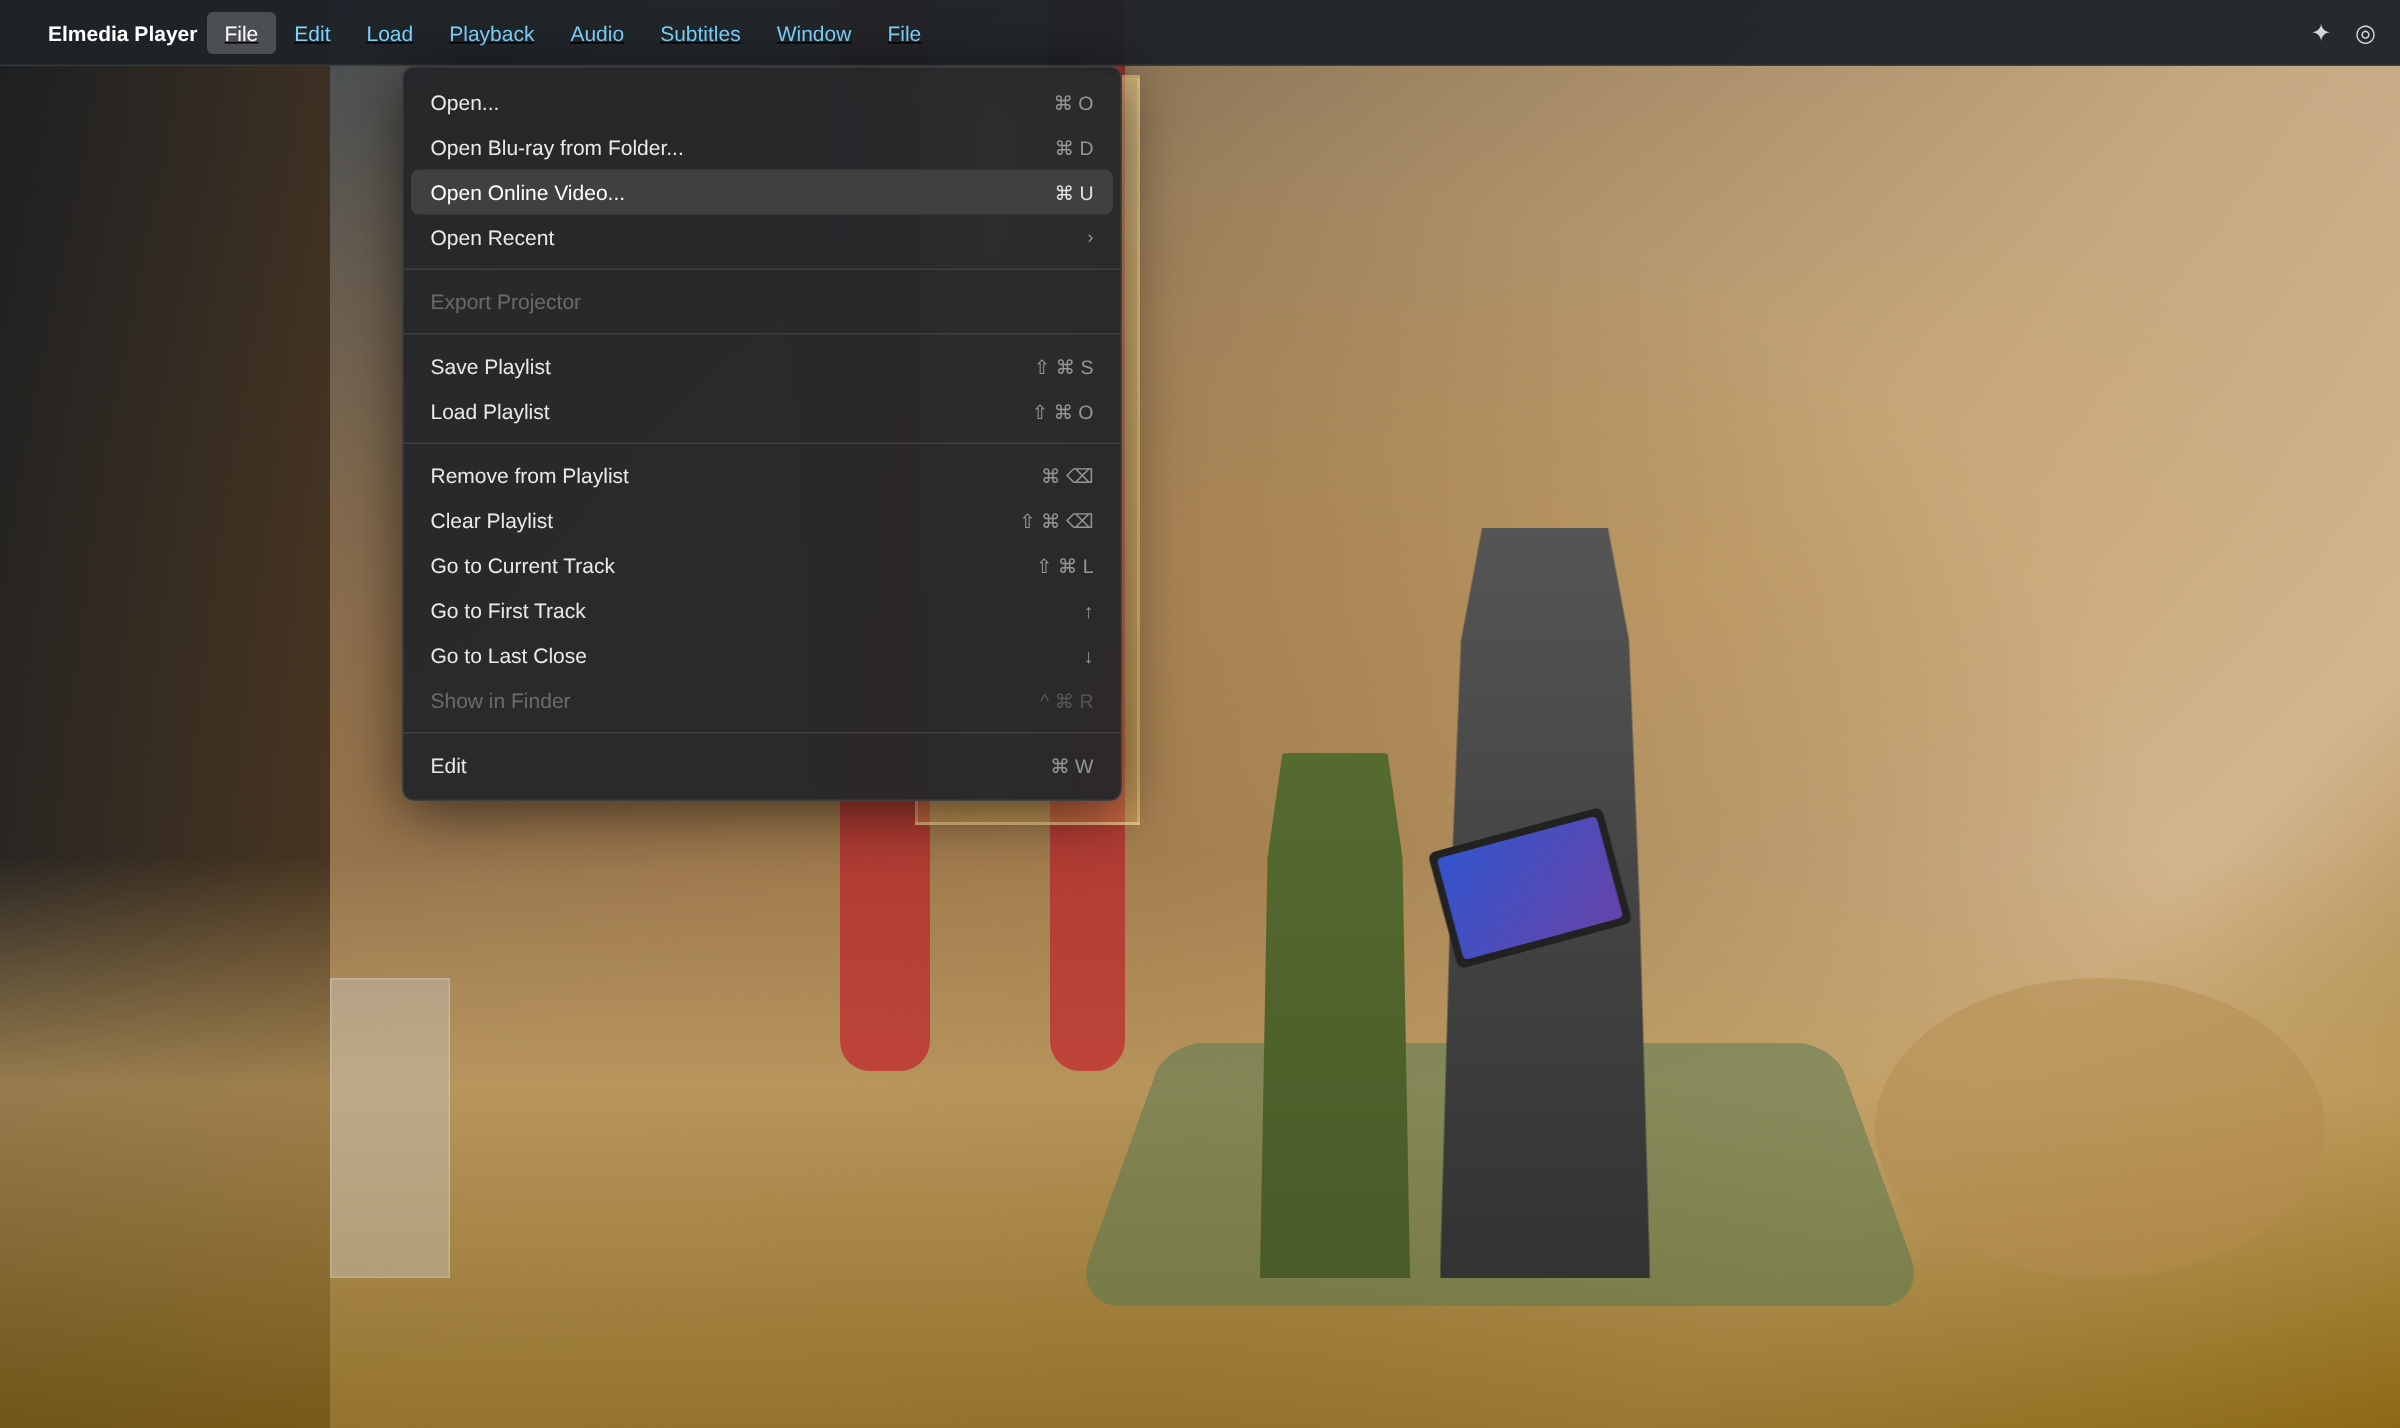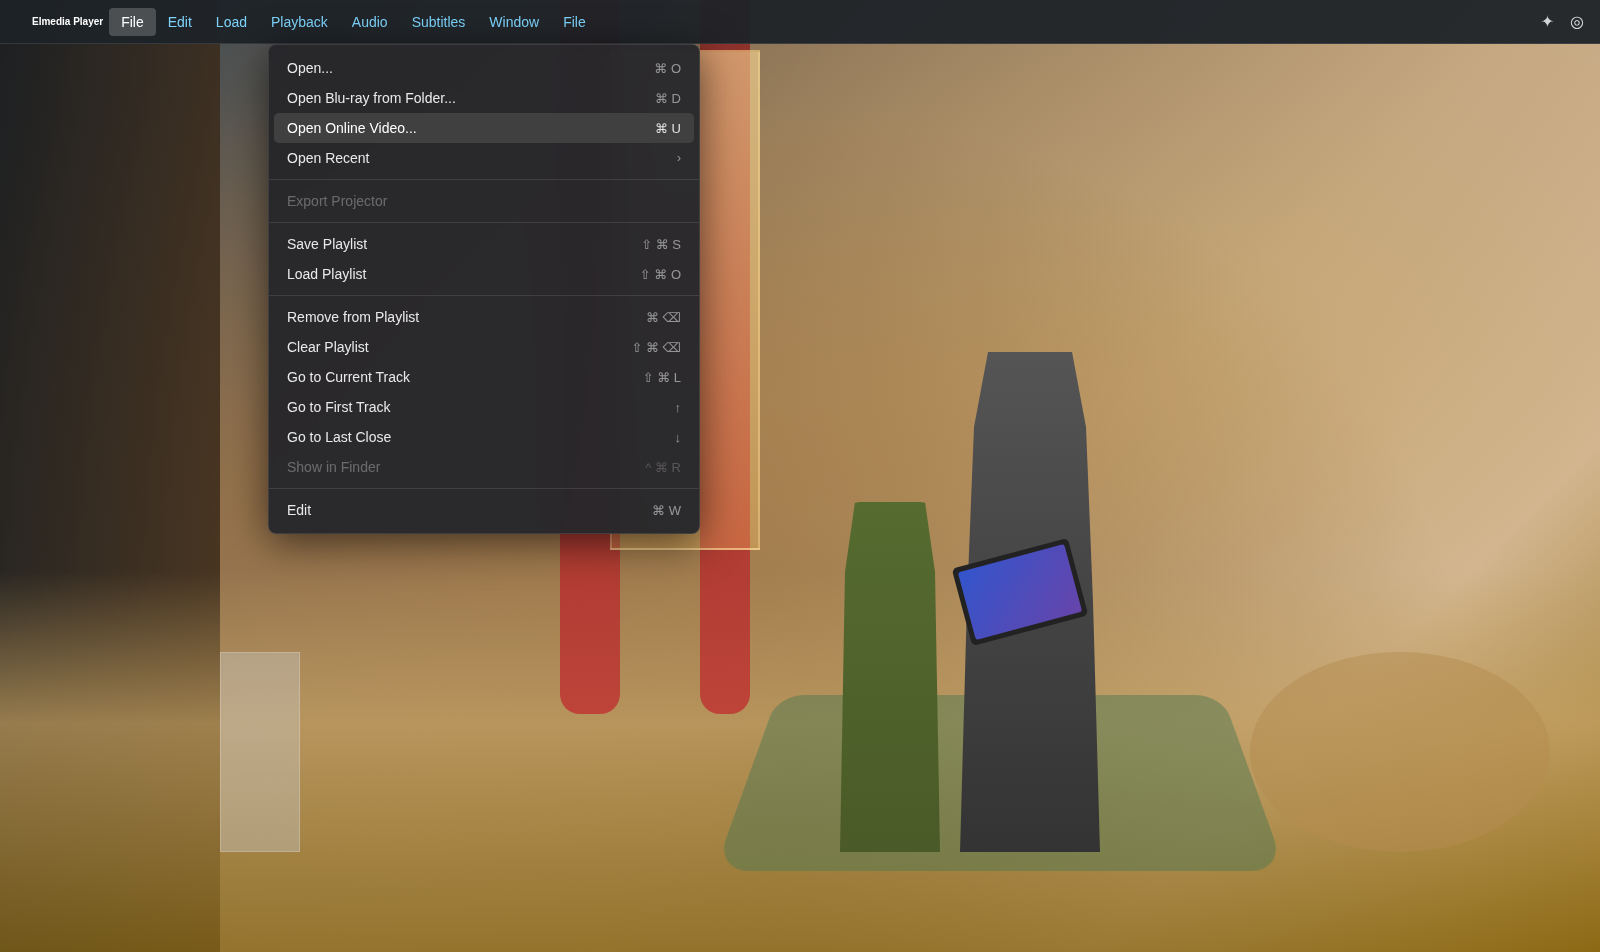--- a/index.html
+++ b/index.html
@@ -164,30 +164,31 @@
     }
 
     .apple-logo {
       font-size: 16px;
       color: #ffffff;
       margin-right: 16px;
       cursor: pointer;
     }
 
     .app-name {
-      font-size: 10px;
+      font-size: 14px;
       font-weight: 700;
       color: #ffffff;
       margin-right: 6px;
     }
 
     .menu-items {
       display: flex;
       align-items: flex-start;
       gap: 0;
+      text-decoration: underline;
     }
 
     .menu-item {
       padding: 6px 12px;
       font-size: 14px;
       color: #7dd3fc;
       cursor: pointer;
       border-radius: 4px;
       white-space: nowrap;
     }
@@ -209,21 +210,21 @@
       font-size: 16px;
       cursor: pointer;
       opacity: 0.8;
     }
 
     
     .dropdown-menu {
       position: absolute;
       top: 44px;
       left: 268px;
-      width: 432px;
+      width: 480px;
       background: rgba(38, 38, 42, 0.97);
       backdrop-filter: blur(20px);
       border-radius: 8px;
       padding: 6px 0;
       z-index: 200;
       box-shadow: 0 8px 40px rgba(0,0,0,0.6);
       border: 1px solid rgba(255,255,255,0.1);
     }
 
     .menu-section {

